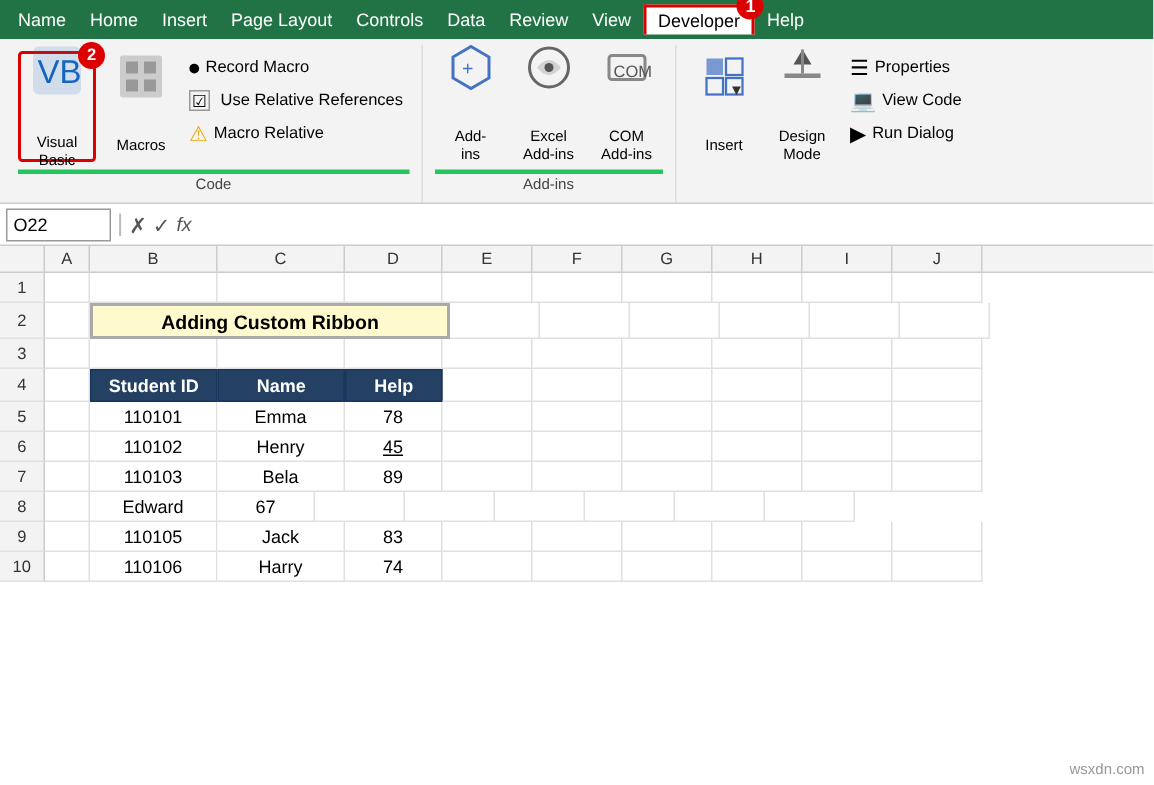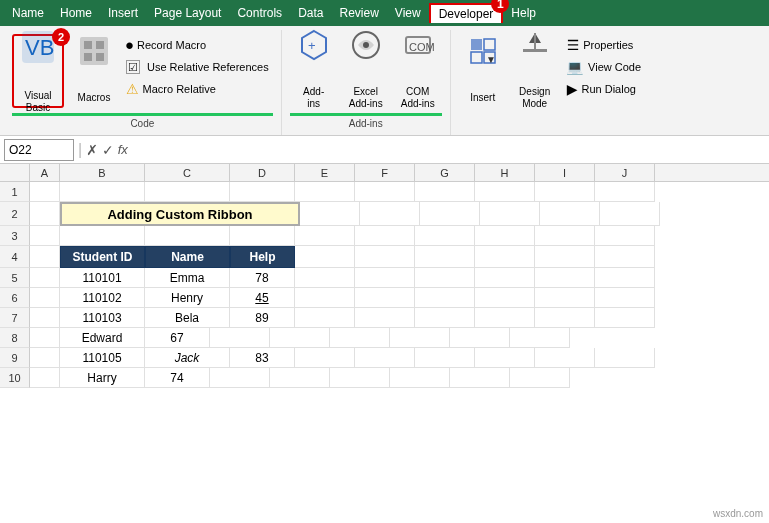--- a/index.html
+++ b/index.html
@@ -428,32 +428,33 @@
     <div class="cell" style="width:60px;"></div>
     <div class="cell" style="width:60px;"></div>
     <div class="cell" style="width:60px;"></div>
     <div class="cell" style="width:60px;"></div>
     <div class="cell" style="width:60px;"></div>
   </div>
       <div class="row">
     <div class="row-num">9</div>
     <div class="cell" style="width:30px;"></div>
     <div class="cell cell-data" style="width:85px;">110105</div>
-    <div class="cell cell-data" style="width:85px;font-style:italic;">Jack</div>
+    <div class="cell cell-data" style="width:85px;">Jack</div>
     <div class="cell cell-data" style="width:65px;">83</div>
     <div class="cell" style="width:60px;"></div>
     <div class="cell" style="width:60px;"></div>
     <div class="cell" style="width:60px;"></div>
     <div class="cell" style="width:60px;"></div>
     <div class="cell" style="width:60px;"></div>
     <div class="cell" style="width:60px;"></div>
   </div>
       <div class="row">
     <div class="row-num">10</div>
     <div class="cell" style="width:30px;"></div>
+    <div class="cell cell-data" style="width:85px;">110106</div>
     <div class="cell cell-data" style="width:85px;">Harry</div>
     <div class="cell cell-data" style="width:65px;">74</div>
     <div class="cell" style="width:60px;"></div>
     <div class="cell" style="width:60px;"></div>
     <div class="cell" style="width:60px;"></div>
     <div class="cell" style="width:60px;"></div>
     <div class="cell" style="width:60px;"></div>
     <div class="cell" style="width:60px;"></div>
   </div>
     </div>

